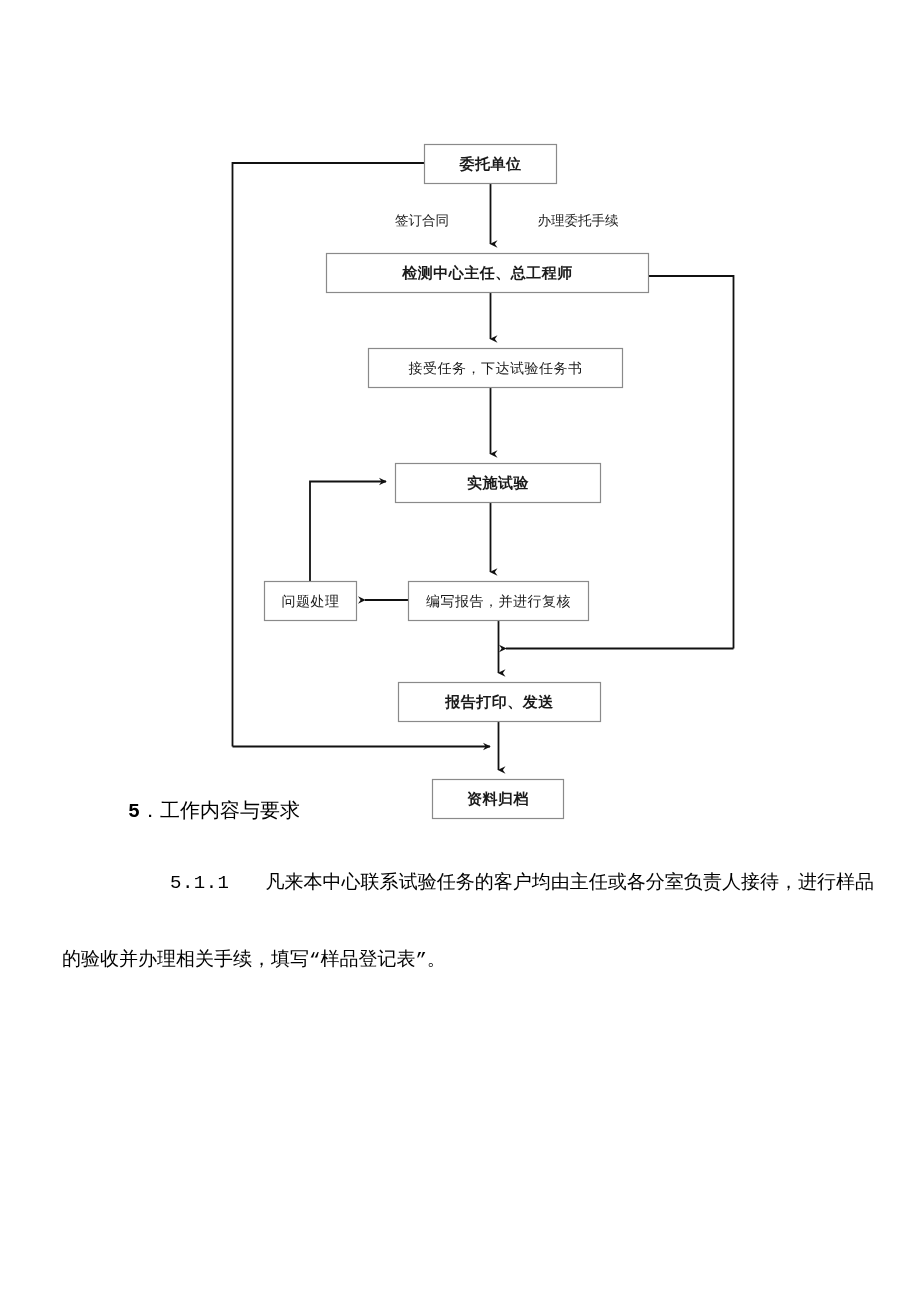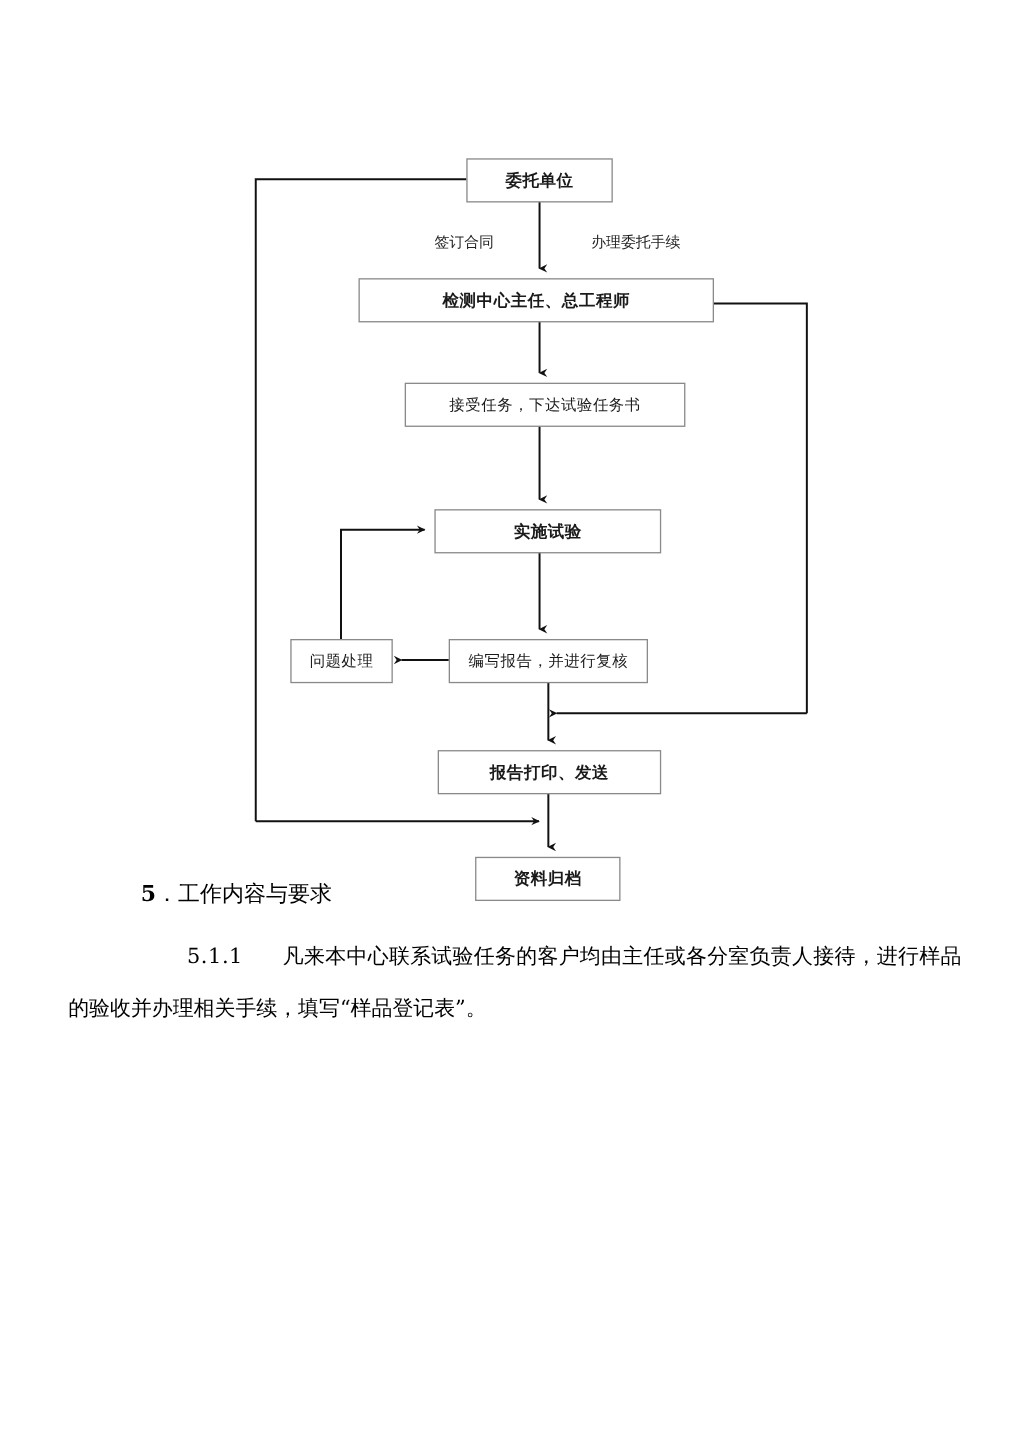--- a/index.html
+++ b/index.html
@@ -60,20 +60,21 @@
     stroke-width: 1.8;
     fill: none;
   }
 
   
   #doc-body {
     position: absolute;
     left: 0;
     top: 793px;
     width: 920px;
+    font-family: Liberation Mono, monospace;
   }
   .heading-1 {
     margin: 0;
     padding: 0 62px 0 128px;
     font-size: 20px;
     line-height: 38px;
     font-weight: normal;
   }
   .heading-1 .num {
     font-weight: bold;
@@ -82,21 +83,21 @@
     margin: 0;
     padding: 14px 62px 0 170px;
     font-size: 19px;
     line-height: 38px;
     font-weight: normal;
   }
   .para {
     margin: 0;
     padding: 14px 46px 0 62px;
     font-size: 19px;
-    line-height: 48px;
+    line-height: 77px;
     text-align: justify;
     text-indent: 108px;
     font-weight: normal;
   }
   .para .lbl {
     letter-spacing: 0.5px;
   }
   .para .gap {
     display: inline-block;
     width: 36px;

